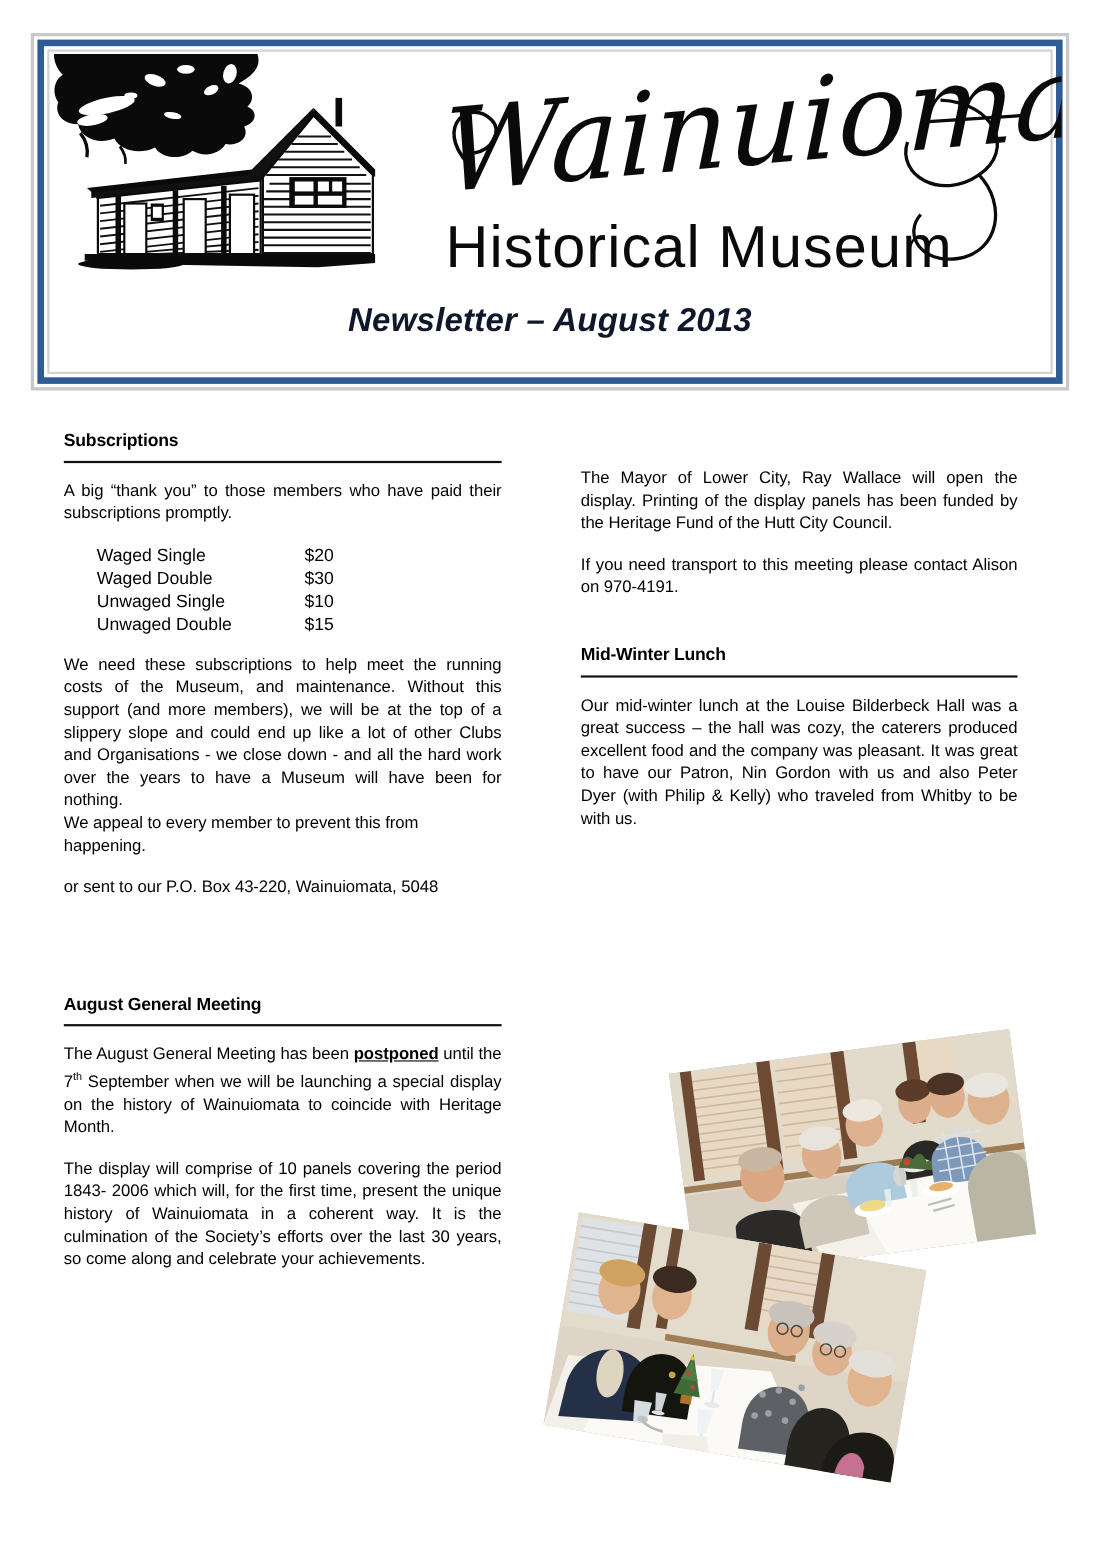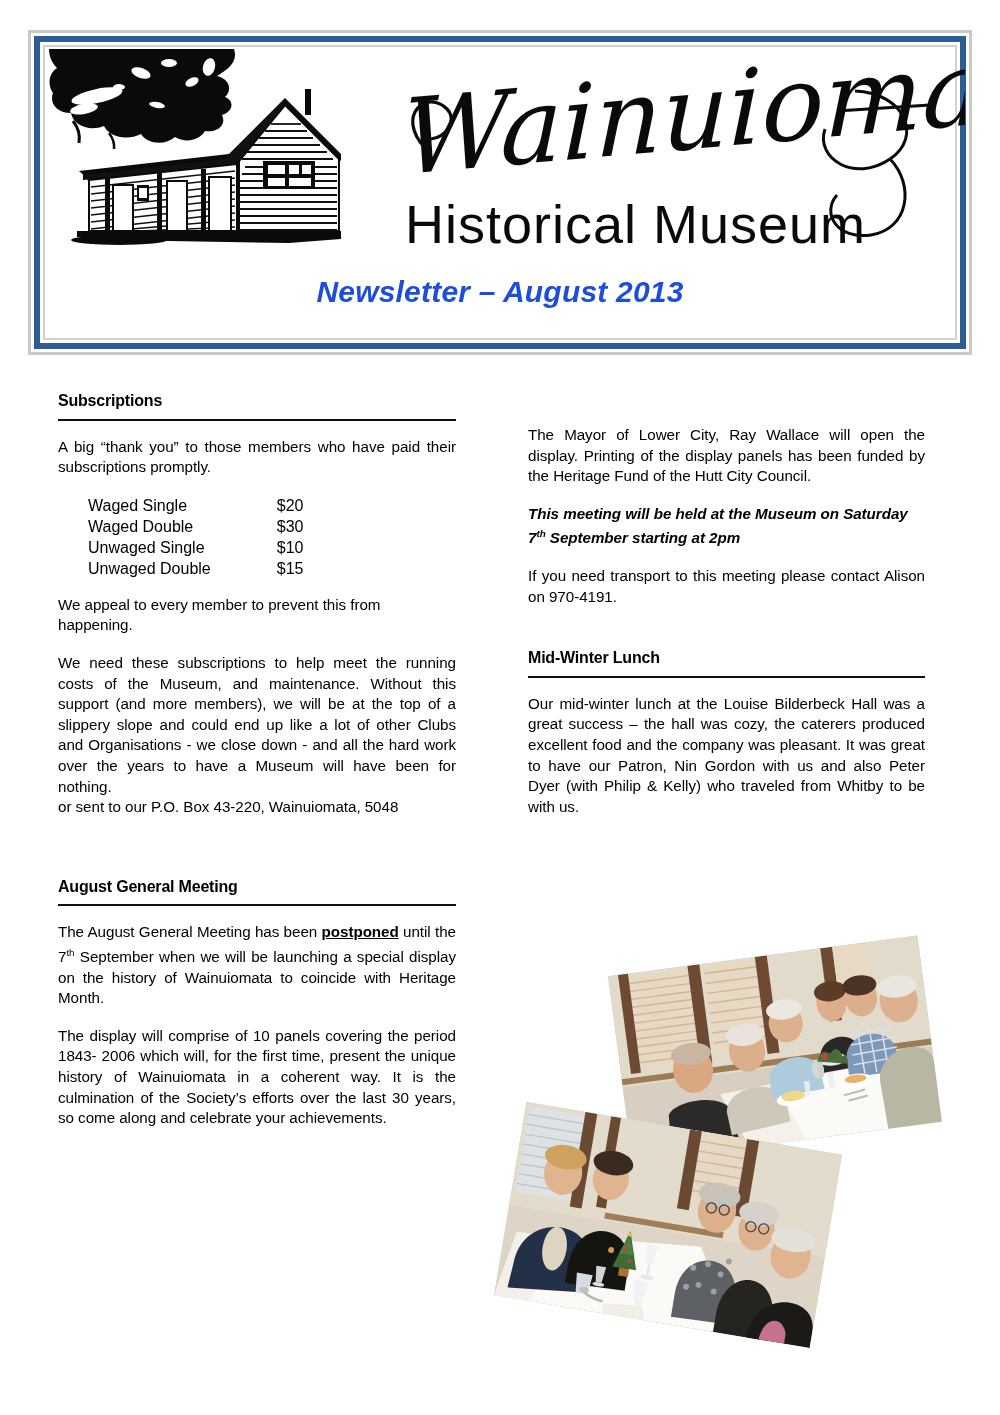--- a/index.html
+++ b/index.html
@@ -70,21 +70,21 @@
 
   .issue-title {
     position: absolute;
     left: 0;
     right: 0;
     top: 228px;
     text-align: center;
     font-size: 30px;
     font-weight: bold;
     font-style: italic;
-    color: #1d4ed8;
+    color: #0f172a;
     letter-spacing: 0.2px;
   }
 
   
   .col-left {
     position: absolute;
     left: 58px;
     top: 392px;
     width: 398px;
   }
@@ -294,42 +294,39 @@
         <td class="fee-label">Unwaged Single</td>
         <td>$10</td>
       </tr>
       <tr>
         <td class="fee-label">Unwaged Double</td>
         <td>$15</td>
       </tr>
     </tbody>
   </table>
 
+  <p class="body-text" style="margin-bottom:0;">We need these subscriptions to help meet the running costs of the Museum, and maintenance. Without this support (and more members), we will be at the top of a slippery slope and could end up like a lot of other Clubs and Organisations - we close down - and all the hard work over the years to have a Museum will have been for nothing.</p>
   <p class="body-text noj">We appeal to every member to prevent this from happening.</p>
-  <p class="body-text" style="margin-bottom:0;">We need these subscriptions to help meet the running costs of the Museum, and maintenance. Without this support (and more members), we will be at the top of a slippery slope and could end up like a lot of other Clubs and Organisations - we close down - and all the hard work over the years to have a Museum will have been for nothing.</p>
 
   <p class="body-text noj">or sent to our P.O. Box 43-220, Wainuiomata, 5048</p>
 
-  <h2 class="section-heading" style="margin-top:60px;">August General Meeting</h2>
+  <h2 class="section-heading" style="margin-top:87px;">August General Meeting</h2>
   <div class="rule"></div>
 
   <p class="body-text">
     <span>The August General Meeting has been </span><span class="bold-underline">postponed</span><span> until the 7</span><sup>th</sup><span> September when we will be launching a special display on the history of Wainuiomata to coincide with Heritage Month.</span>
   </p>
 
   <p class="body-text last">The display will comprise of 10 panels covering the period 1843- 2006 which will, for the first time, present the unique history of Wainuiomata in a coherent way.    It is the culmination of the Society’s efforts over the last 30 years, so come along and celebrate your achievements.</p>
 </div>
 
 <div class="col-right">
 
   <p class="body-text">The Mayor of Lower City, Ray Wallace will open the display.    Printing of the display panels has been funded by the Heritage Fund of the Hutt City Council.</p>
 
-  <p class="body-text noj bolditalic">
-    <span>This meeting will be held at the Museum on Saturday 7</span><sup>th</sup><span> September starting at 2pm</span>
-  </p>
 
   <p class="body-text" style="margin-bottom:42px;">If you need transport to this meeting please contact Alison on 970-4191.</p>
 
   <h2 class="section-heading">Mid-Winter Lunch</h2>
   <div class="rule"></div>
 
   <p class="body-text last">Our mid-winter lunch at the Louise Bilderbeck Hall was a great success – the hall was cozy, the caterers produced excellent food and the company was pleasant.    It was great to have our Patron, Nin Gordon with us and also Peter Dyer (with Philip &amp; Kelly) who traveled from Whitby to be with us.</p>
 </div>
 
 <div class="photo photo-top">

